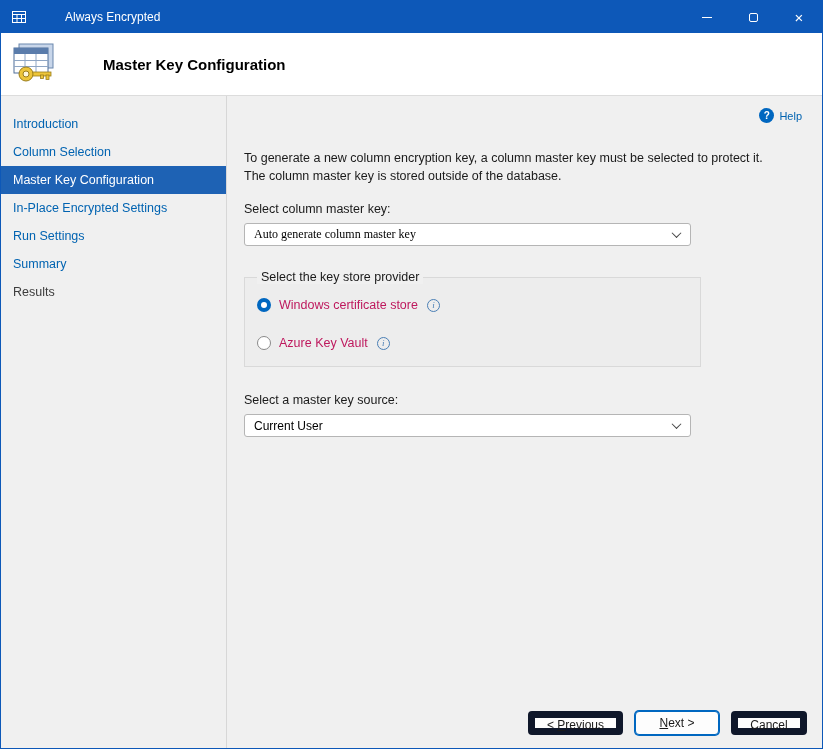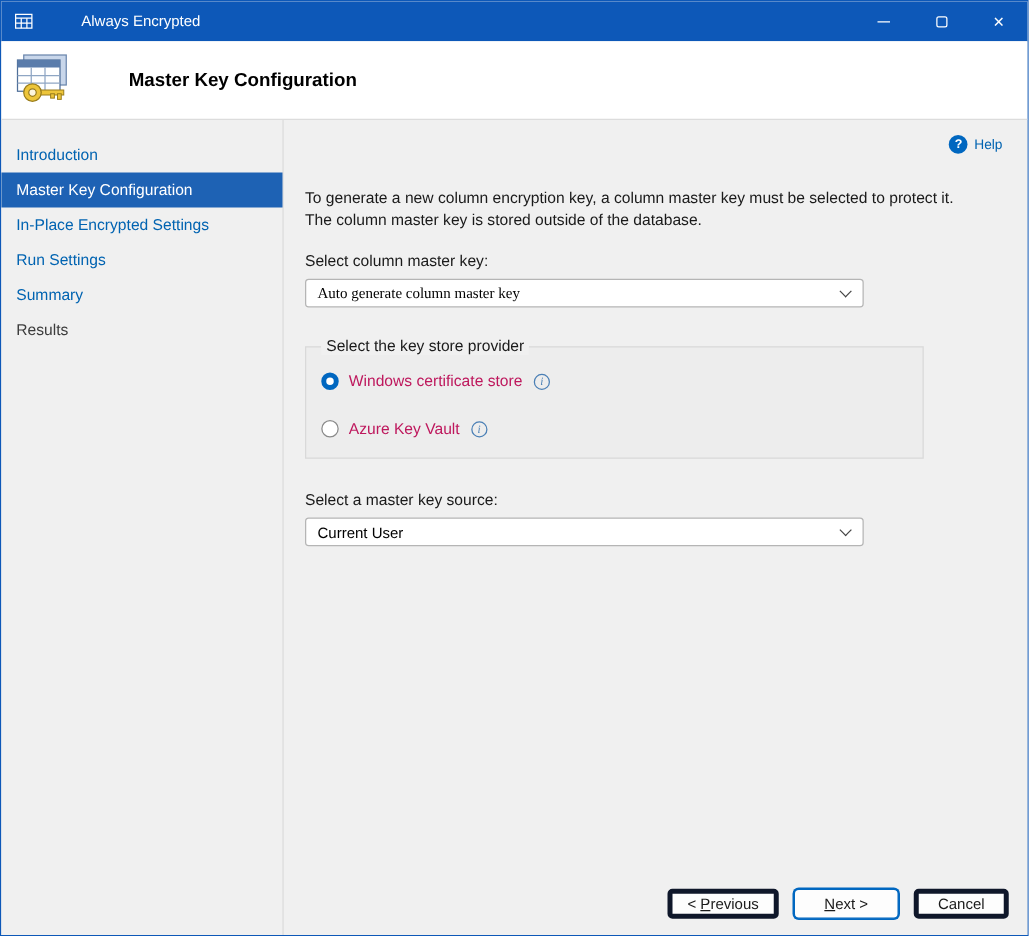--- a/index.html
+++ b/index.html
@@ -110,21 +110,21 @@
   .chevron {
     width: 7px; height: 7px;
     border-right: 1.4px solid #444444;
     border-bottom: 1.4px solid #444444;
     transform: rotate(45deg) translate(-1px, -1px);
     display: inline-block;
   }
   .dropdown.first { margin-bottom: 24px; font-family: Liberation Serif, serif; }
 
   .provider-group {
-    width: 495px;
+    width: 457px;
     background: #ededed;
     border: 1px solid #d9d9d9;
     margin: 0 0 26px 0;
     padding: 14px 12px 16px 12px;
   }
   .provider-group legend {
     font-size: 12.5px; color: #1a1a1a;
     background: #f0f0f0;
     padding: 0 4px;
   }
@@ -152,21 +152,21 @@
   .footer {
     position: absolute;
     bottom: 13px; right: 15px;
     display: flex; gap: 12px;
   }
   .btn {
     height: 24px;
     min-width: 76px;
     padding: 0 12px;
     background: #fdfdfd;
-    border: 4px solid #0f172a;
+    border: 7px solid #0f172a;
     border-radius: 4px;
     font-family: "Liberation Sans", sans-serif;
     font-size: 12px; color: #1a1a1a;
     cursor: default;
   }
   .btn.default {
     min-width: 84px;
     border: 1px solid #0067C0;
     box-shadow: 0 0 0 1px #0067C0;
   }
@@ -218,20 +218,21 @@
         <circle cx="15" cy="32" r="3" fill="#fdf6dd" stroke="#9a7d1c"></circle>
       </svg>
     </span>
     <h1 class="page-title">Master Key Configuration</h1>
   </div>
 
   <div class="body-row">
 
     <nav class="sidebar">
       <div class="nav-item">Introduction</div>
+      <div class="nav-item">Column Selection</div>
       <div class="nav-item selected">Master Key Configuration</div>
       <div class="nav-item">In-Place Encrypted Settings</div>
       <div class="nav-item">Run Settings</div>
       <div class="nav-item">Summary</div>
       <div class="nav-item disabled">Results</div>
     </nav>
 
     <main class="main">
 
       <div class="help-row">

